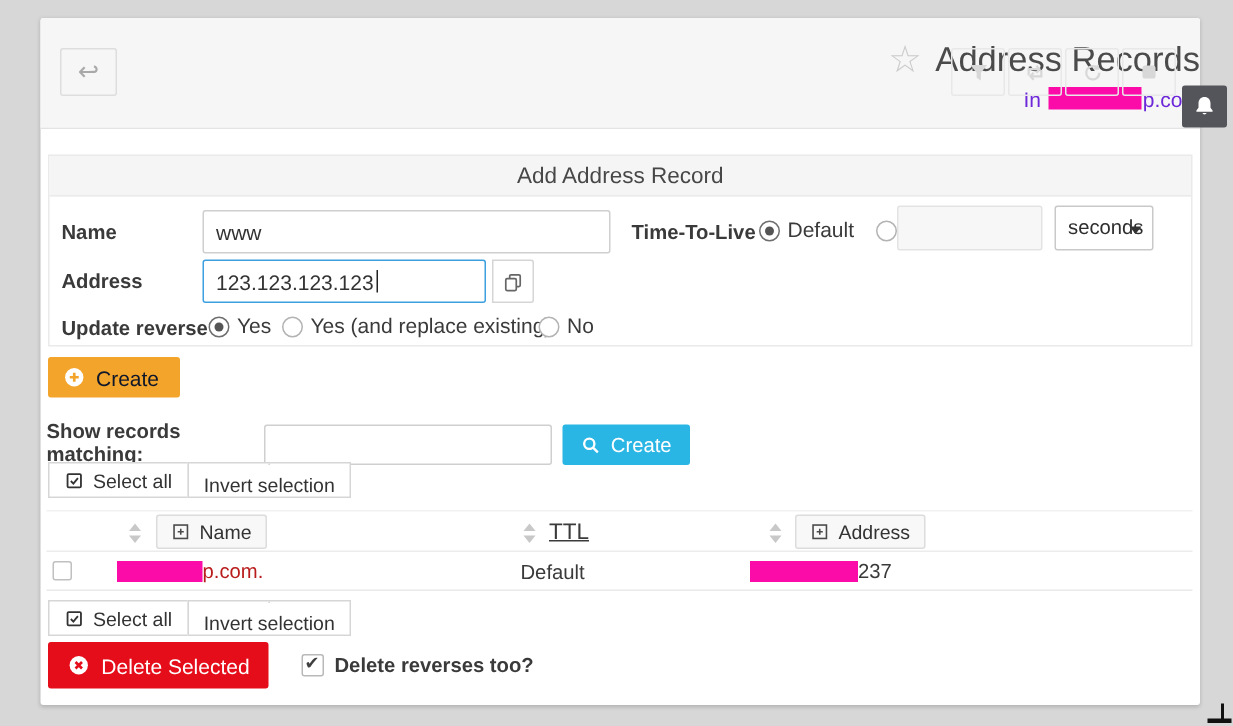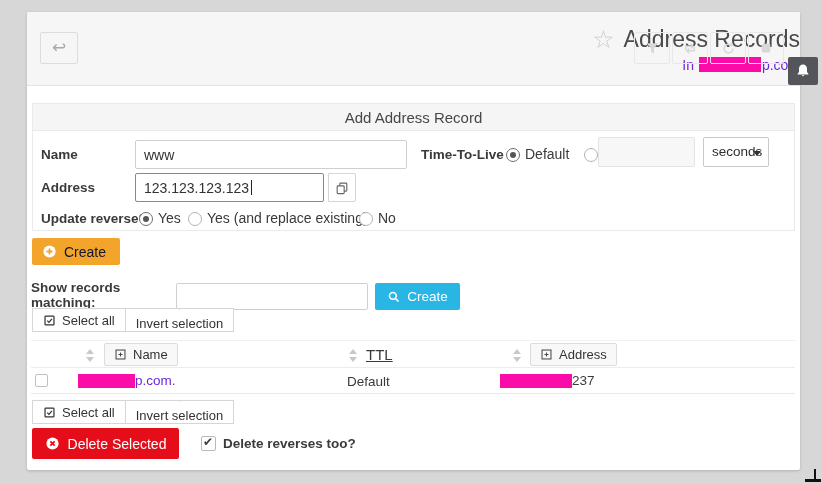--- a/index.html
+++ b/index.html
@@ -88,21 +88,21 @@
   .sort { position:absolute; display:flex; flex-direction:column; gap:3px; top:8px; }
   .sort .up   { width:0; height:0; border-left:4px solid transparent; border-right:4px solid transparent; border-bottom:5px solid #c8c8c8; }
   .sort .down { width:0; height:0; border-left:4px solid transparent; border-right:4px solid transparent; border-top:5px solid #c8c8c8; }
   .col-btn { position:absolute; top:2px; height:23px; padding:0 9px; background:#f8f8f8; border:1px solid #dcdcdc;
              border-radius:2px; font-size:13px; color:#333; display:flex; align-items:center; gap:6px; cursor:pointer;
              font-family:"Liberation Sans", sans-serif; }
   .ttl-head { position:absolute; left:335px; top:5px; font-size:15px; color:#3b3b3b;text-decoration:underline; }
   .row-check { position:absolute; left:4px; top:6px; width:13px; height:13px; border:1px solid #c0c0c0;
                border-radius:2px; background:#fff; cursor:pointer; }
   .cell-name { position:absolute; left:47px; top:5px; display:flex; align-items:center; }
-  .link { color:#6d28d9; font-size:13.5px; text-decoration:none; cursor:pointer; }
+  .link { color:#b91c1c; font-size:13.5px; text-decoration:none; cursor:pointer; }
   .cell-ttl { position:absolute; left:316px; top:6px; font-size:13.5px; color:#3a3a3a; }
   .cell-addr { position:absolute; left:469px; top:5px; display:flex; align-items:center; font-size:13.5px; color:#3a3a3a; }
 
   
   .delete-row { position:absolute; left:5px; top:416px; display:flex; align-items:center; }
   .delete-btn { height:31px; width:147px; background:#e60d1a; border:none; border-radius:2px; color:#fff;
                 font-size:14px; display:flex; align-items:center; justify-content:center; gap:8px; cursor:pointer;
                 font-family:"Liberation Sans", sans-serif; }
   .del-check-wrap { margin-left:22px; display:flex; align-items:center; gap:7px; }
   .checkbox { width:15px; height:15px; border:1px solid #b9b9b9; border-radius:2px; background:#fff;

